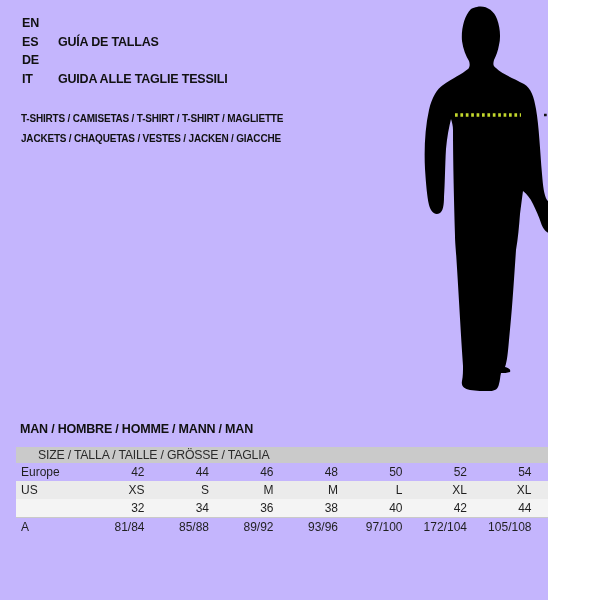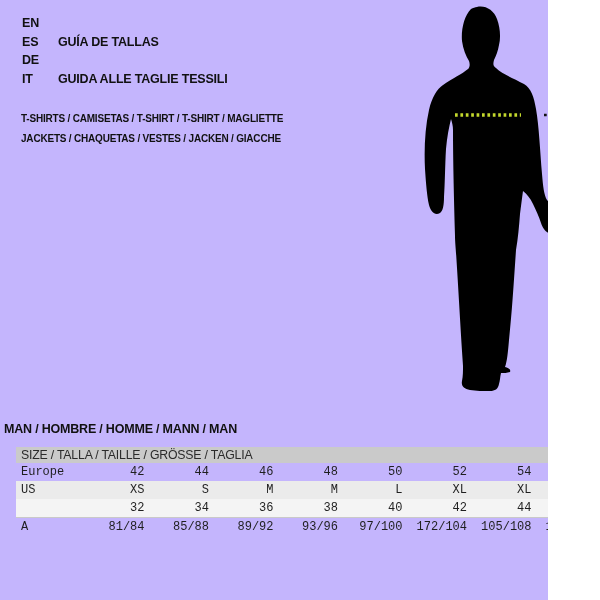--- a/index.html
+++ b/index.html
@@ -16,27 +16,27 @@
   .lang-code { width:36px; }
 
   
   .categories { position:absolute; top:109px; left:21px; }
   .cat-line { font-weight:bold; font-size:10px; line-height:19.5px; letter-spacing:-0.2px; }
 
   
   .figure { position:absolute; left:400px; top:0; }
 
   
-  .section-title { position:absolute; top:422px; left:4px;
+  .section-title { position:absolute; top:422px; left:20px;
                    font-weight:bold; font-size:12.5px; letter-spacing:-0.2px; }
   .table { position:absolute; top:447px; left:16px; width:580px; font-size:12px; color:#1f1f1f; }
-  .thead { background:#cacaca; height:16px; line-height:16px; padding-left:5px;
+  .thead { background:#cacaca; height:16px; line-height:16px; padding-left:22px;
            font-size:12.3px; color:#2b2b2b; letter-spacing:-0.2px; }
   .trow { display:grid; grid-template-columns:64px repeat(8,1fr);
-          height:18px; align-items:center; box-sizing:border-box;font-family:Liberation Mono, monospace; }
+          height:18px; align-items:center; box-sizing:border-box; }
   .trow .label { padding-left:5px; text-align:left; }
   .trow .val { text-align:right; }
   .trow:nth-child(2) { background:#ebebeb; }
   .trow:nth-child(3) { background:#f4f4f4;gap:20px; }
   .trow:nth-child(4) { border-top:1px solid #c9c9c9; }
 
   .footnote { position:absolute; top:549px; left:16px;
               font-weight:bold; font-size:12.5px; letter-spacing:-0.2px; }
 </style>
 </head>

